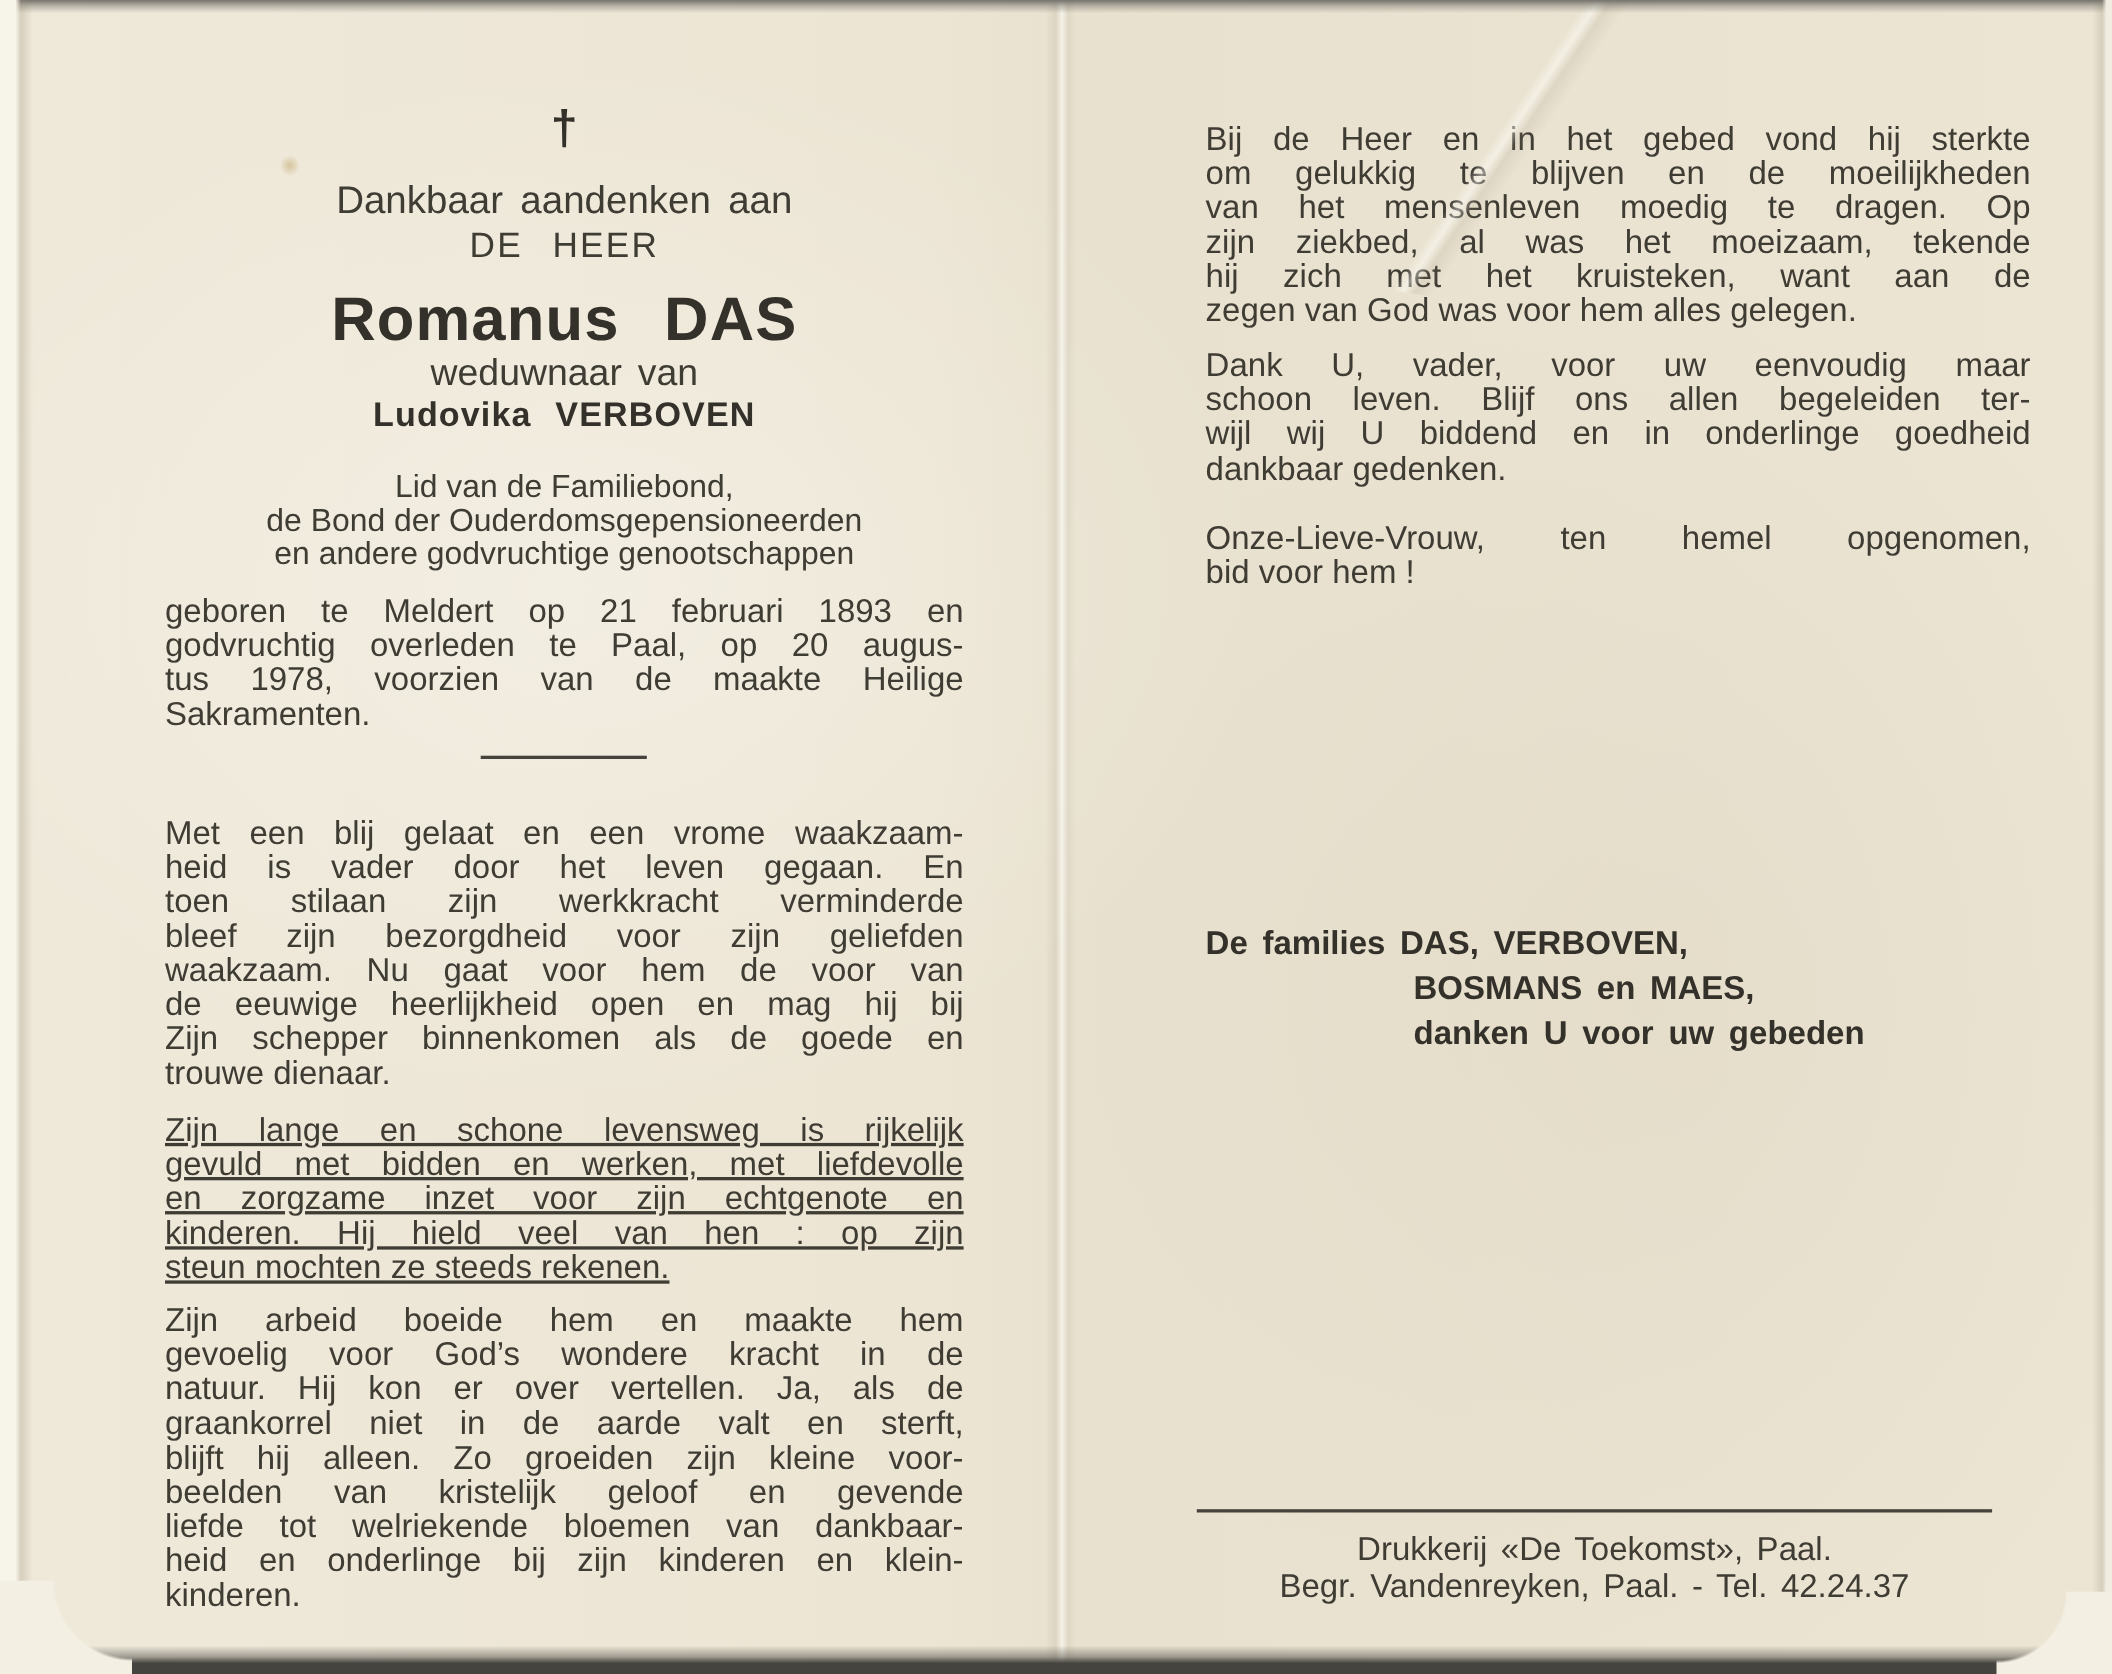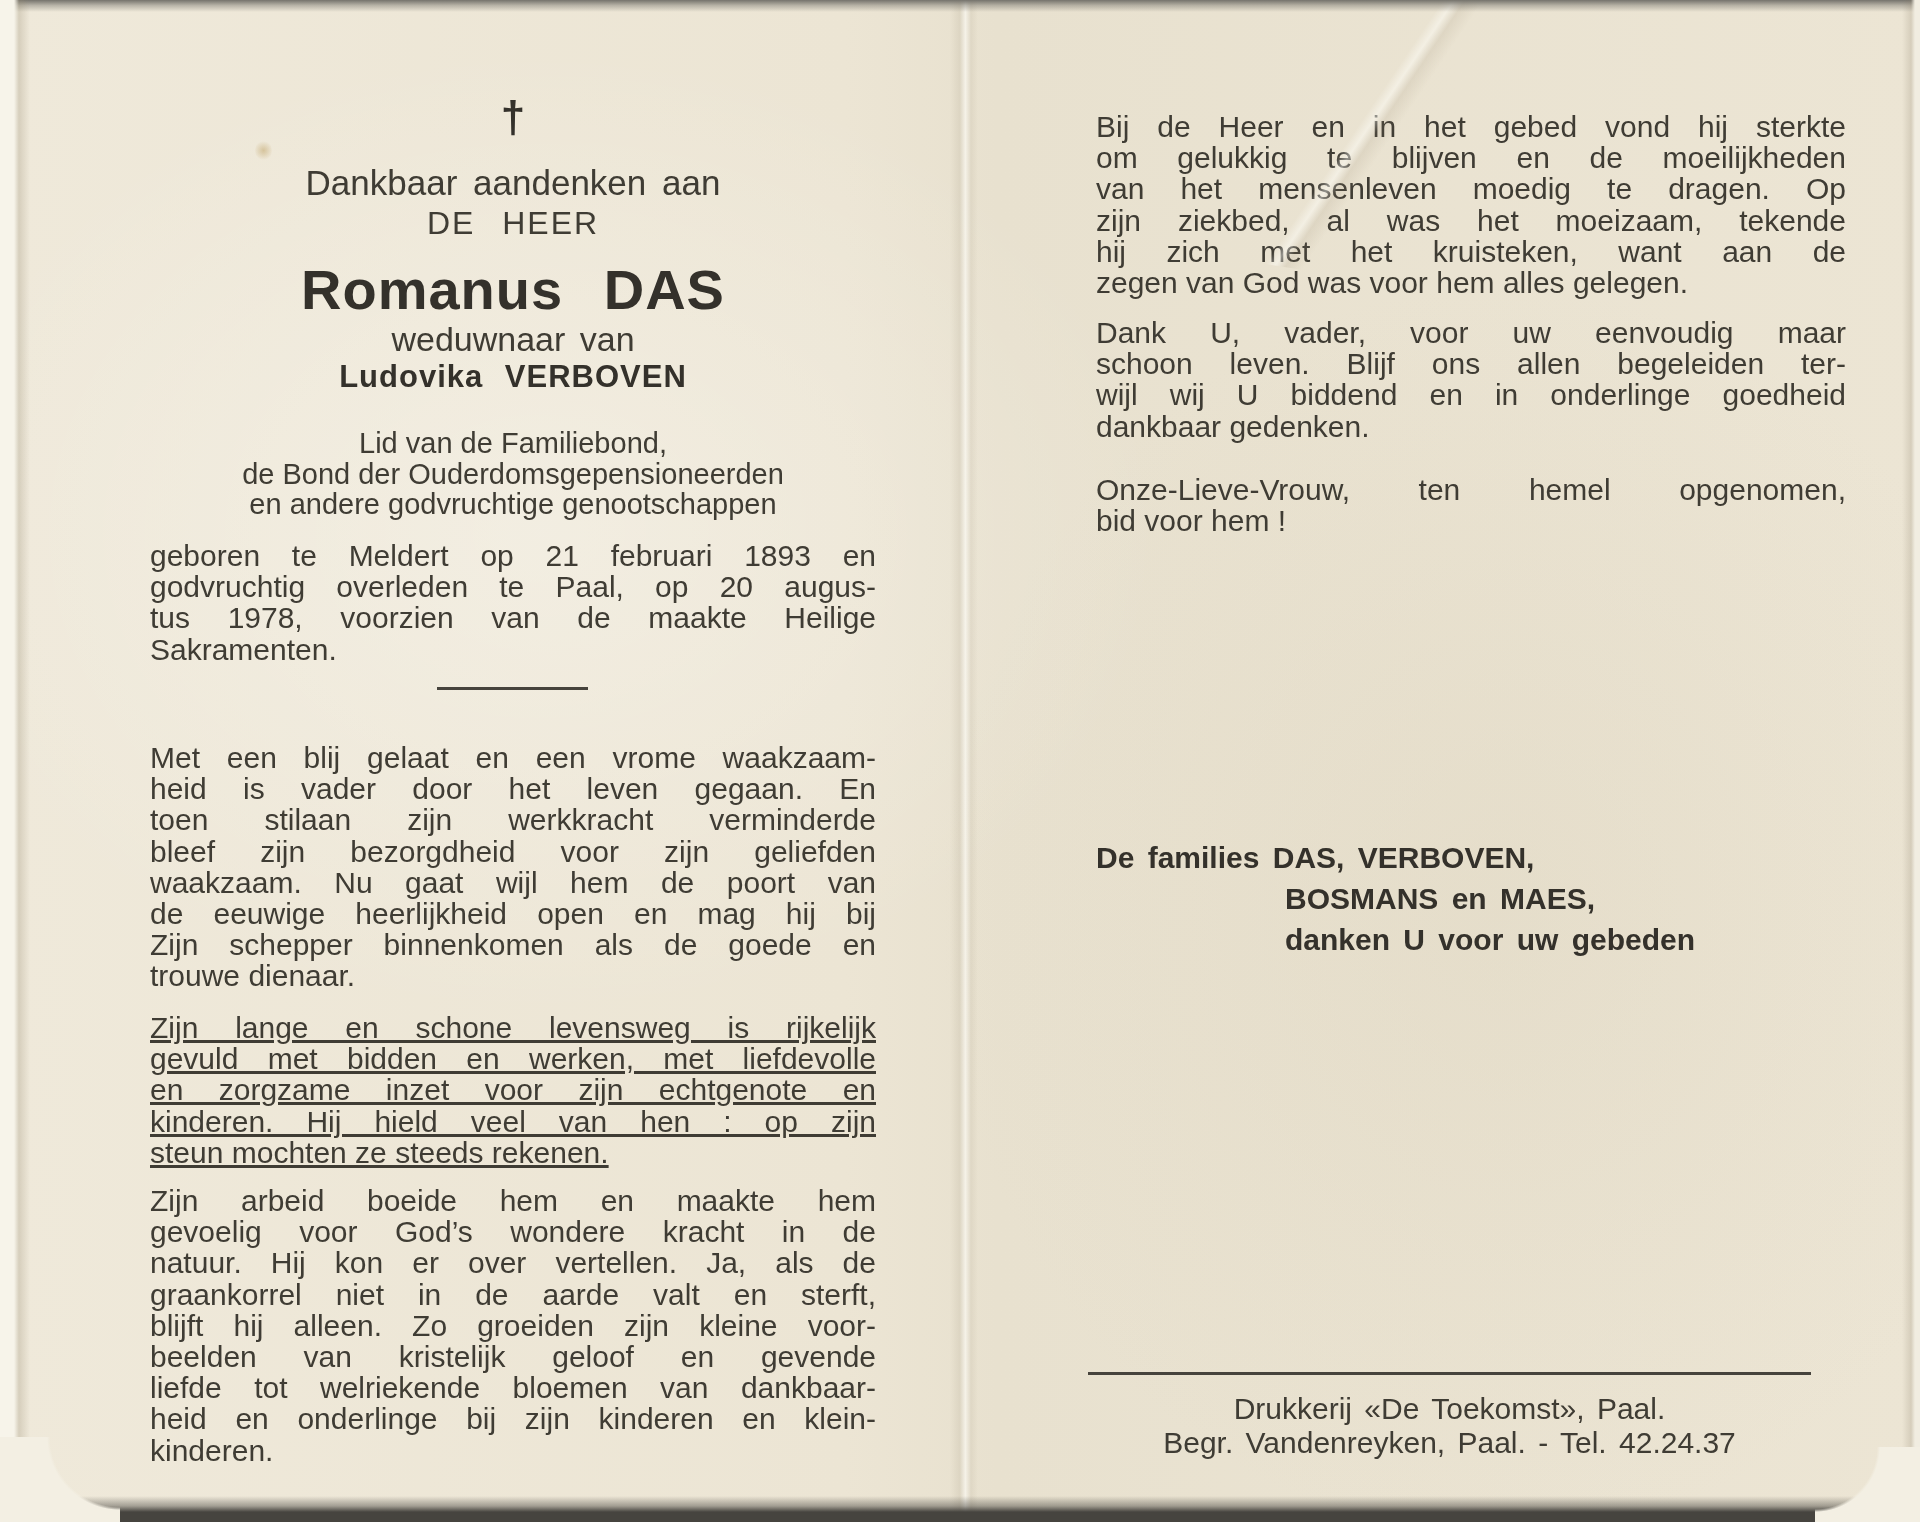--- a/index.html
+++ b/index.html
@@ -101,21 +101,21 @@
         <div class="jline">godvruchtig overleden te Paal, op 20 augus-</div>
         <div class="jline">tus 1978, voorzien van de maakte Heilige</div>
         <div class="jline jline-last">Sakramenten.</div>
       </div>
     <div class="divider"></div>
     <div class="para lp1">
         <div class="jline">Met een blij gelaat en een vrome waakzaam-</div>
         <div class="jline">heid is vader door het leven gegaan. En</div>
         <div class="jline">toen stilaan zijn werkkracht verminderde</div>
         <div class="jline">bleef zijn bezorgdheid voor zijn geliefden</div>
-        <div class="jline">waakzaam. Nu gaat wijl hem de poort van</div>
+        <div class="jline">waakzaam. Nu gaat voor hem de voor van</div>
         <div class="jline">de eeuwige heerlijkheid open en mag hij bij</div>
         <div class="jline">Zijn schepper binnenkomen als de goede en</div>
         <div class="jline jline-last">trouwe dienaar.</div>
       </div>
     <div class="para lp2">
         <div class="jline">Zijn lange en schone levensweg is rijkelijk</div>
         <div class="jline">gevuld met bidden en werken, met liefdevolle</div>
         <div class="jline">en zorgzame inzet voor zijn echtgenote en</div>
         <div class="jline">kinderen. Hij hield veel van hen : op zijn</div>
         <div class="jline jline-last">steun mochten ze steeds rekenen.</div>

